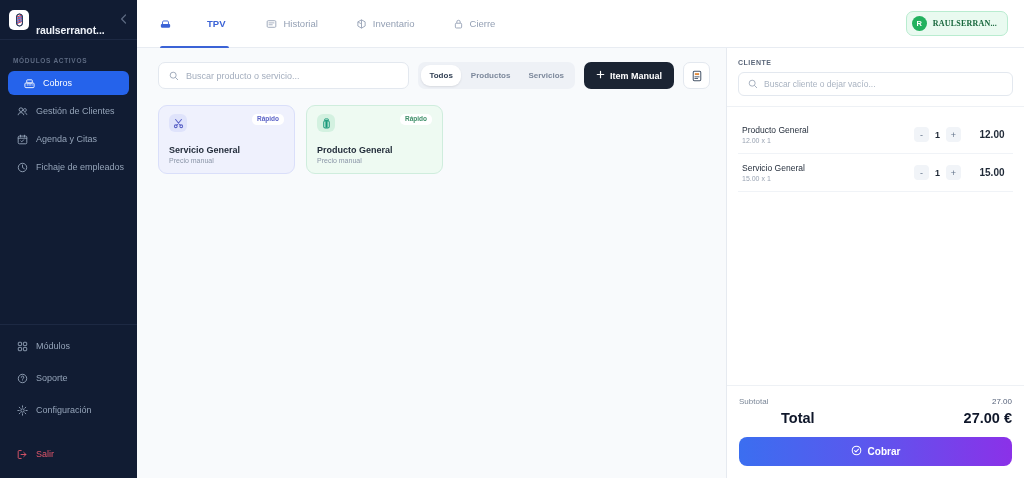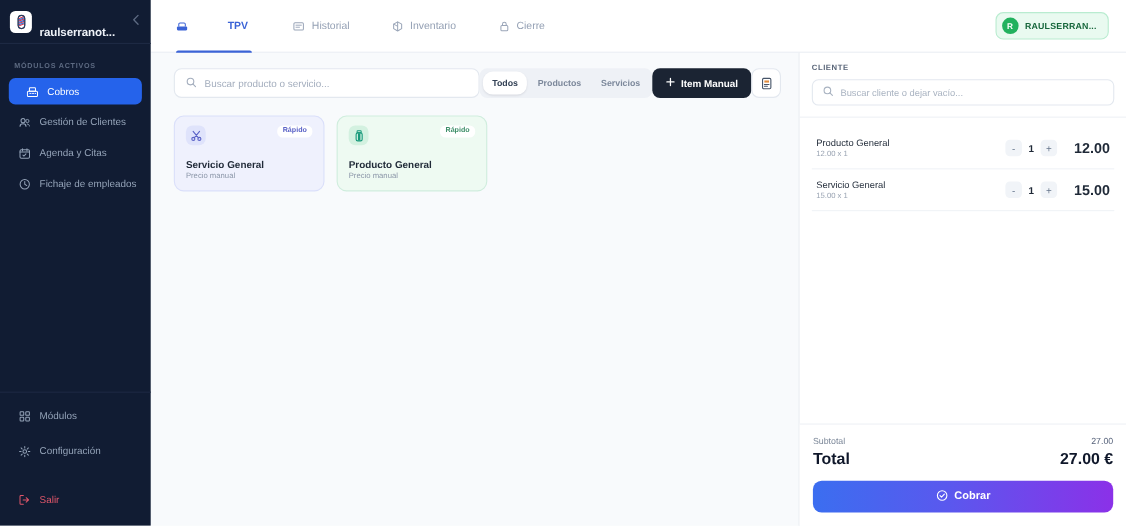--- a/index.html
+++ b/index.html
@@ -101,33 +101,33 @@
     background: #e9faf0; border: 1px solid #b9ecd0;
     border-radius: 7px; padding: 4px 10px 4px 5px;
     cursor: pointer;
   }
   .avatar {
     width: 15px; height: 15px; border-radius: 50%;
     background: #22b15e; color: #fff;
     font-size: 7.5px; font-weight: bold;
     display: flex; align-items: center; justify-content: center;
   }
-  .userchip span.nm { font-size: 8px; font-weight: bold; color: #16663b; letter-spacing: 0.2px; white-space: nowrap; }
+  .userchip span.nm { font-size: 8px; font-weight: bold; color: #16663b; letter-spacing: 0.2px; white-space: nowrap; font-family: Liberation Serif, serif; }
 
   .body-split { flex: 1; display: flex; min-height: 0; }
 
   
   .catalog {
     flex: 1; min-width: 0;
     background: #f8fafc;
     display: flex; flex-direction: column;
     border-right: 1px solid #e6eaf0;
   }
   .toolbar {
-    display: flex; align-items: flex-start; 
+    display: flex; align-items: flex-start; gap: 9px;
     padding: 14px 16px 12px 21px;
   }
   .searchbox {
     flex: 1; min-width: 0;
     height: 27px; background: #fff;
     border: 1px solid #e3e8ef; border-radius: 7px;
     display: flex; align-items: center; gap: 7px;
     padding: 0 10px;
   }
   .searchbox .ph { color: #a3adbd; font-size: 9px; }
@@ -214,31 +214,31 @@
   .ci-name { font-size: 8.5px; color: #1f2937; font-weight: normal; }
   .ci-sub { font-size: 7px; color: #99a3b2; margin-top: 2px; }
   .ci-qty { display: flex; align-items: center; gap: 5px; margin-right: 14px; }
   .qbtn {
     width: 15px; height: 15px; border-radius: 4px;
     background: #f1f4f8; color: #64748b;
     font-size: 9px; line-height: 14px; text-align: center;
     cursor: pointer; border: none;
   }
   .qval { font-size: 9px; font-weight: bold; color: #1f2937; min-width: 7px; text-align: center; }
-  .ci-price { font-size: 13px; font-weight: bold; color: #1f2937; width: 34px; text-align: right; }
+  .ci-price { font-size: 10px; font-weight: bold; color: #1f2937; width: 34px; text-align: center; }
 
   .summary {
     border-top: 1px solid #eef1f5;
     background: #ffffff;
     padding: 11px 12px 12px;
   }
   .srow { display: flex; justify-content: space-between; align-items: baseline; }
   .s-label { font-size: 8px; color: #7b8798; }
   .s-val { font-size: 8px; color: #56627a; }
-  .trow { display: flex; justify-content: space-between; align-items: baseline; margin-top: 4px; }
+  .trow { display: flex; justify-content: space-between; align-items: baseline; margin-top: 4px; margin-left: 42px; }
   .t-label { font-size: 14.5px; font-weight: bold; color: #0f172a; }
   .t-val { font-size: 14.5px; font-weight: bold; color: #0f172a; }
   .cobrar {
     margin-top: 11px;
     width: 100%; height: 29px;
     border: none; border-radius: 8px;
     background: linear-gradient(90deg, #3b6ef0 0%, #5a58ee 45%, #8b31e8 100%);
     color: #fff; font-size: 10px; font-weight: bold;
     display: flex; align-items: center; justify-content: center; gap: 6px;
     cursor: pointer;
@@ -316,20 +316,30 @@
       <div class="sb-item">
         <span class="ic">
           <svg width="11" height="11" viewBox="0 0 12 12">
               <rect x="1.4" y="1.4" width="3.6" height="3.6" rx="0.7" stroke="#94a3b8" stroke-width="1" fill="none"></rect>
               <rect x="7" y="1.4" width="3.6" height="3.6" rx="0.7" stroke="#94a3b8" stroke-width="1" fill="none"></rect>
               <rect x="1.4" y="7" width="3.6" height="3.6" rx="0.7" stroke="#94a3b8" stroke-width="1" fill="none"></rect>
               <rect x="7" y="7" width="3.6" height="3.6" rx="0.7" stroke="#94a3b8" stroke-width="1" fill="none"></rect>
             </svg>
         </span>
         <span>Módulos</span>
+      </div>
+      <div class="sb-item">
+        <span class="ic">
+          <svg width="11" height="11" viewBox="0 0 12 12">
+              <circle cx="6" cy="6" r="4.6" stroke="#94a3b8" stroke-width="1" fill="none"></circle>
+              <path d="M4.7 4.7a1.35 1.35 0 1 1 1.8 1.3c-.4.2-.5.5-.5.9" stroke="#94a3b8" stroke-width="1" fill="none" stroke-linecap="round"></path>
+              <circle cx="6" cy="8.5" r="0.5" fill="#94a3b8"></circle>
+            </svg>
+        </span>
+        <span>Soporte</span>
       </div>
       <div class="sb-item">
         <span class="ic">
           <svg width="11" height="11" viewBox="0 0 12 12">
               <circle cx="6" cy="6" r="1.8" stroke="#94a3b8" stroke-width="1" fill="none"></circle>
               <path d="M6 0.9v1.5M6 9.6v1.5M0.9 6h1.5M9.6 6h1.5M2.4 2.4l1.1 1.1M8.5 8.5l1.1 1.1M9.6 2.4L8.5 3.5M3.5 8.5L2.4 9.6" stroke="#94a3b8" stroke-width="1" stroke-linecap="round"></path>
             </svg>
         </span>
         <span>Configuración</span>
       </div>

